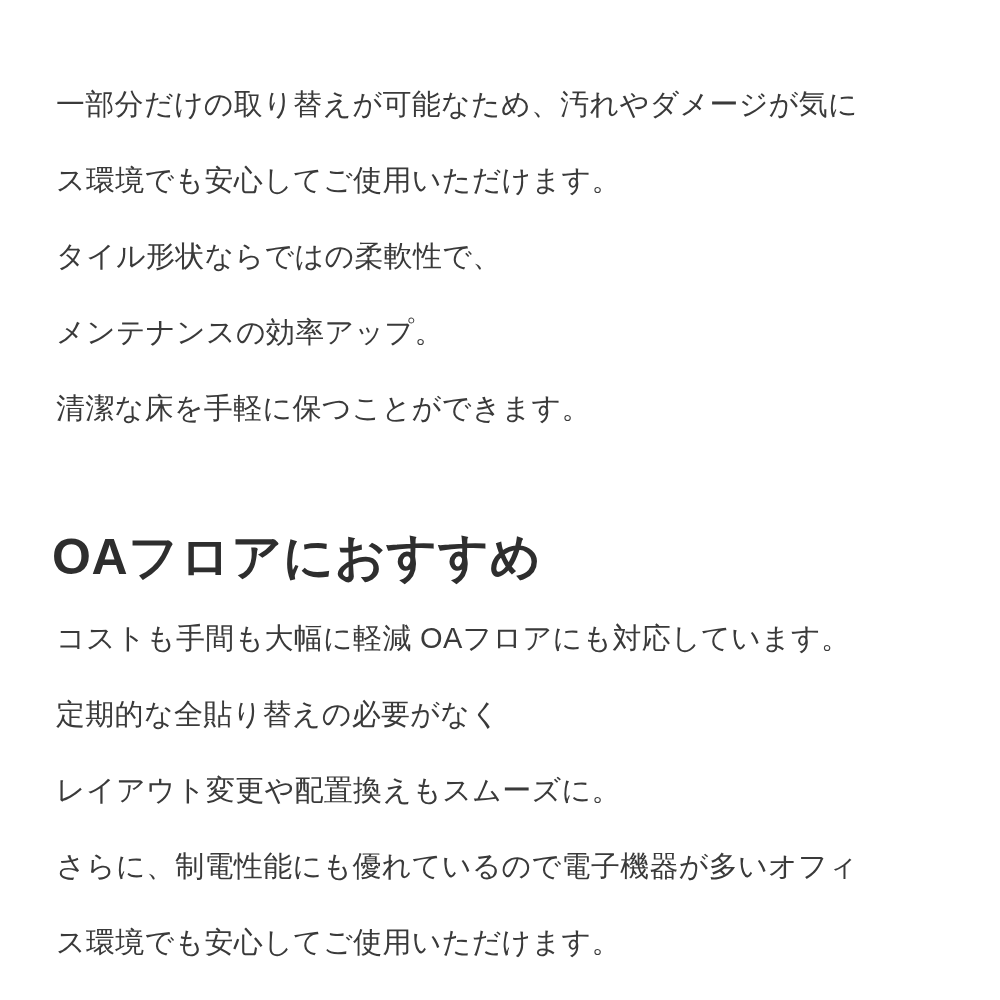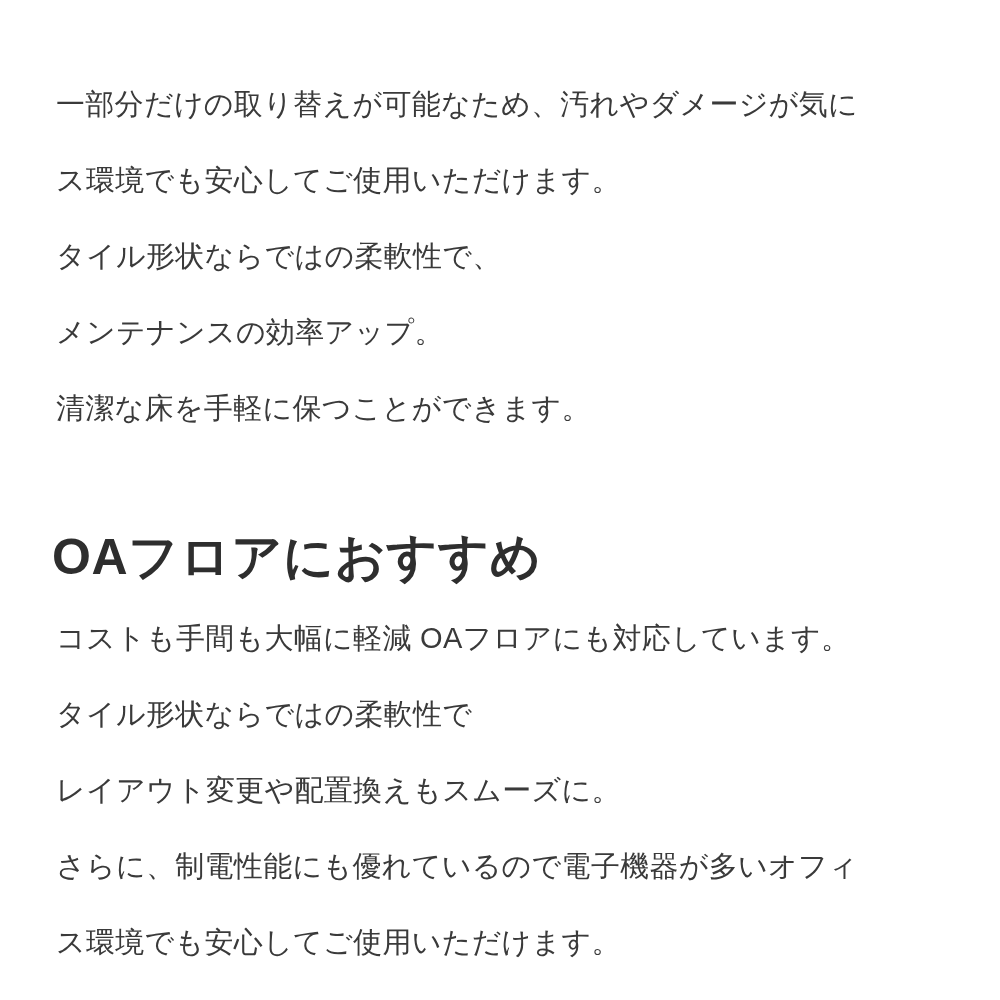--- a/index.html
+++ b/index.html
@@ -60,20 +60,20 @@
       <p class="body-line">タイル形状ならではの柔軟性で、</p>
       <p class="body-line">メンテナンスの効率アップ。</p>
       <p class="body-line">清潔な床を手軽に保つことができます。</p>
     </div>
   </section>
 
   <section class="section">
     <h1 class="heading">OAフロアにおすすめ</h1>
     <div class="body-block">
       <p class="body-line">コストも手間も大幅に軽減 OAフロアにも対応しています。</p>
-      <p class="body-line">タイル形状ならではの柔軟性で</p>
+      <p class="body-line">定期的な全貼り替えの必要がなく</p>
       <p class="body-line">レイアウト変更や配置換えもスムーズに。</p>
       <p class="body-line">さらに、制電性能にも優れているので電子機器が多いオフィ</p>
       <p class="body-line">ス環境でも安心してご使用いただけます。</p>
     </div>
   </section>
 
 </div>
 
 </body></html>

